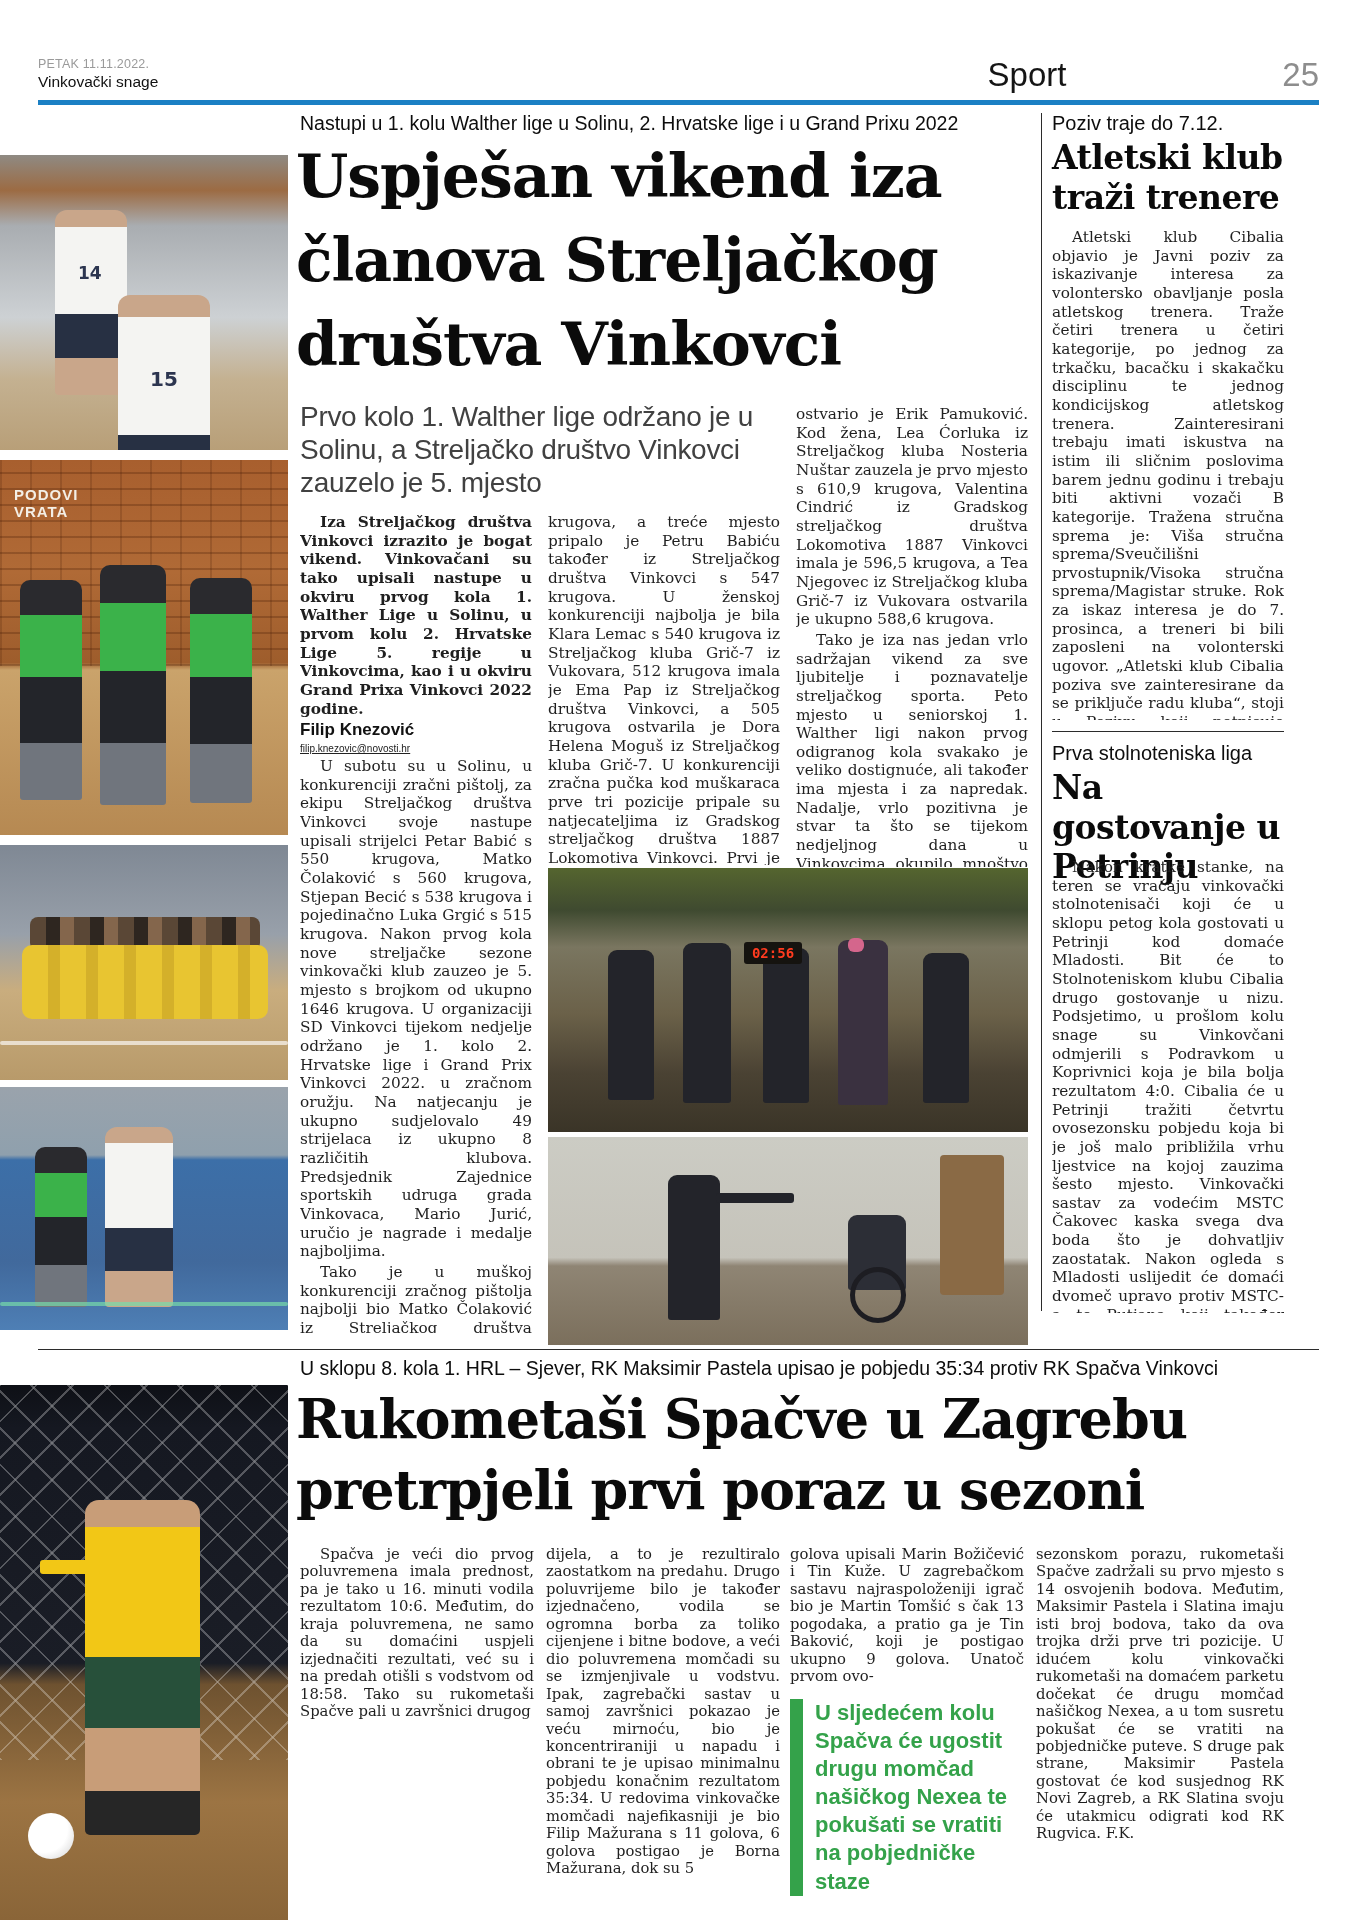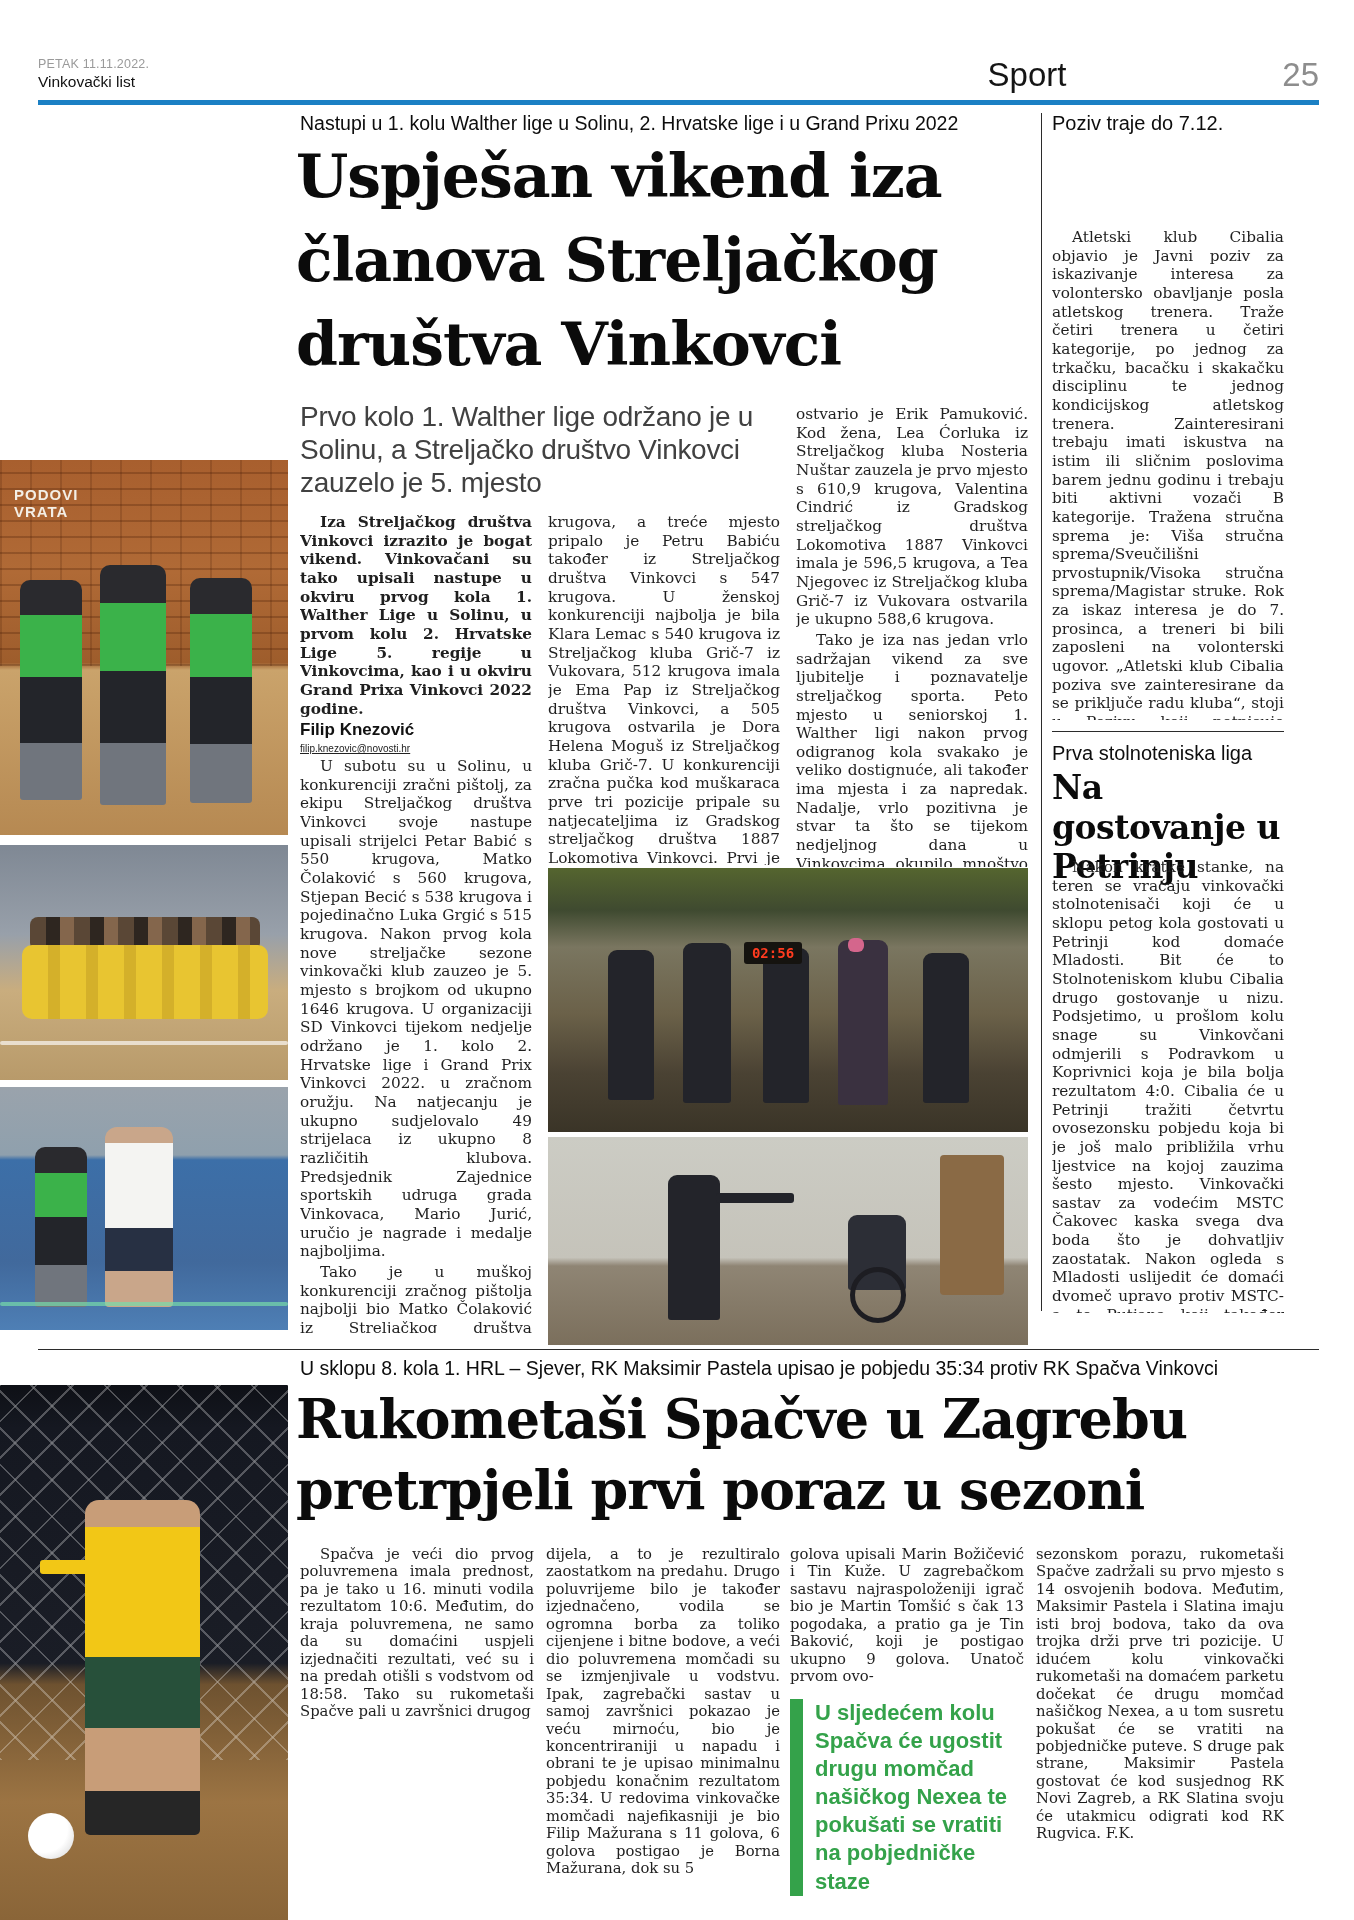--- a/index.html
+++ b/index.html
@@ -73,25 +73,31 @@
   .sign{position:absolute;color:#f4efe6;font-weight:bold;font-size:15px;line-height:1.15;letter-spacing:1px;}
   .jersey-num{position:absolute;color:#2c3550;font-weight:bold;font-family:"DejaVu Sans",sans-serif;}
   .floorline{position:absolute;height:4px;background:rgba(255,255,255,.65);border-radius:2px;}
 </style>
 </head>
 <body>
 
 <div class="page">
 
   <div class="abs hdr-date">PETAK 11.11.2022.</div>
-  <div class="abs hdr-paper">Vinkovački list</div>
+  <div class="abs hdr-paper">Vinkovački snage</div>
   <div class="abs hdr-section">Sport</div>
   <div class="abs hdr-page">25</div>
   <div class="abs blue-rule" style="background:#1b80c4"></div>
 
+  <div class="ph ph1" style="top:155px;height:295px;">
+    <div class="pfig" style="left:55px;top:55px;width:72px;height:185px;"></div>
+    <div class="pfig" style="left:118px;top:140px;width:92px;height:250px;"></div>
+    <span class="jersey-num" style="left:78px;top:108px;font-size:17px;">14</span>
+    <span class="jersey-num" style="left:150px;top:212px;font-size:20px;">15</span>
+  </div>
 
   <div class="ph ph2" style="top:460px;height:375px;">
     <div class="bricks"></div>
     <div class="sign" style="left:14px;top:26px;">
       <div>PODOVI</div>
       <div>VRATA</div>
     </div>
     <div class="gfig" style="left:20px;top:120px;width:62px;height:220px;"></div>
     <div class="gfig" style="left:100px;top:105px;width:66px;height:240px;"></div>
     <div class="gfig" style="left:190px;top:118px;width:62px;height:225px;"></div>
@@ -153,20 +159,21 @@
     <div class="abs" style="left:392px;top:18px;width:64px;height:140px;background:#8a6a45;border-radius:4px;"></div>
     <div class="dfig" style="left:120px;top:38px;width:52px;height:145px;"></div>
     <div class="arm" style="left:168px;top:56px;width:78px;height:10px;"></div>
     <div class="dfig" style="left:300px;top:78px;width:58px;height:75px;background:#2c2e36;"></div>
     <div class="wheel" style="left:302px;top:130px;width:46px;height:46px;"></div>
   </div>
 
   <div class="abs vrule"></div>
 
   <div class="abs kicker" style="left:1052px;top:112px;width:232px;font-size:20px;">Poziv traje do 7.12.</div>
+  <div class="abs headline" style="left:1052px;top:138px;width:236px;font-size:33px;line-height:1.2;letter-spacing:-.5px;">Atletski klub traži trenere</div>
   <div class="abs bodycol" style="left:1052px;top:228px;width:232px;height:492px;">
     <p>Atletski klub Cibalia objavio je Javni poziv za iskazivanje interesa za volontersko obavljanje posla atletskog trenera. Traže četiri trenera u četiri kategorije, po jednog za trkačku, bacačku i skakačku disciplinu te jednog kondicijskog atletskog trenera. Zainteresirani trebaju imati iskustva na istim ili sličnim poslovima barem jednu godinu i trebaju biti aktivni vozači B kategorije. Tražena stručna sprema je: Viša stručna sprema/Sveučilišni prvostupnik/Visoka stručna sprema/Magistar struke. Rok za iskaz interesa je do 7. prosinca, a treneri bi bili zaposleni na volonterski ugovor. „Atletski klub Cibalia poziva sve zainteresirane da se priključe radu kluba“, stoji u Pozivu koji potpisuje predsjednica AK Cibalia Anita Gili. J.H.</p>
   </div>
 
   <div class="abs side-hrule"></div>
 
   <div class="abs kicker" style="left:1052px;top:742px;width:232px;font-size:20px;">Prva stolnoteniska liga</div>
   <div class="abs headline" style="left:1052px;top:768px;width:236px;font-size:33px;line-height:1.2;letter-spacing:-.5px;">Na gostovanje u Petrinju</div>
   <div class="abs bodycol" style="left:1052px;top:858px;width:232px;height:455px;">
     <p>Nakon kratke stanke, na teren se vraćaju vinkovački stolnotenisači koji će u sklopu petog kola gostovati u Petrinji kod domaće Mladosti. Bit će to Stolnoteniskom klubu Cibalia drugo gostovanje u nizu. Podsjetimo, u prošlom kolu snage su Vinkovčani odmjerili s Podravkom u Koprivnici koja je bila bolja rezultatom 4:0. Cibalia će u Petrinji tražiti četvrtu ovosezonsku pobjedu koja bi je još malo približila vrhu ljestvice na kojoj zauzima šesto mjesto. Vinkovački sastav za vodećim MSTC Čakovec kaska svega dva boda što je dohvatljiv zaostatak. Nakon ogleda s Mladosti uslijedit će domaći dvomeč upravo protiv MSTC-a te Putjana koji također dolazi glavnog grada Međimurske županije. Stolnotenisače tako očekuju novi izazovi. F.K.</p>

